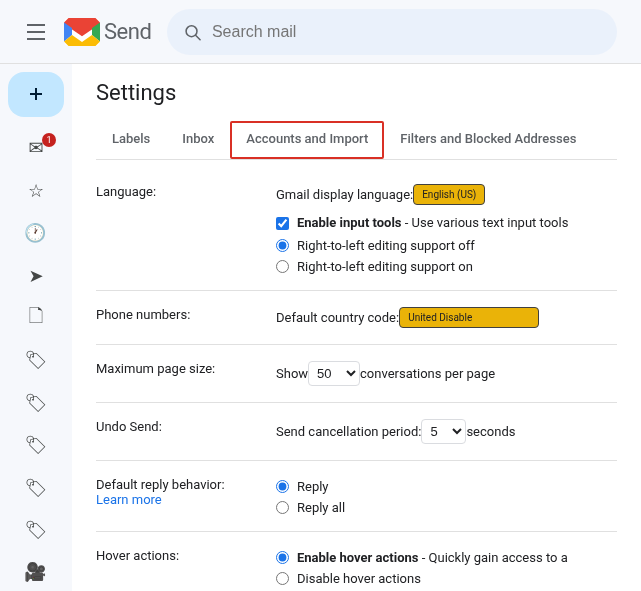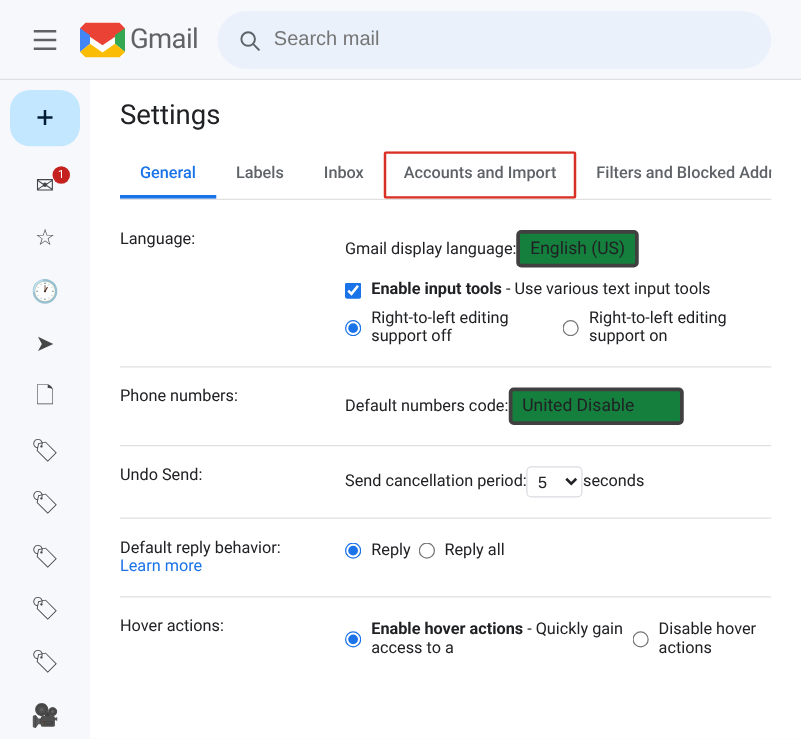--- a/index.html
+++ b/index.html
@@ -176,39 +176,39 @@
       vertical-align: top;
     }
     .learn-more-link {
       color: #1a73e8;
       cursor: pointer;
       text-decoration: none;
       font-size: 13px;
     }
 
     .input-box {
-      border: 3px solid #404040;
+      border: 1px solid #404040;
       border-radius: 4px;
       padding: 4px 8px;
-      font-size: 14px;
+      font-size: 10px;
       color: #202124;
-      background: #15803d;
+      background: #eab308;
     }
 
     .select-box {
       border: 1px solid #dadce0;
       border-radius: 4px;
       padding: 3px 4px;
       font-size: 13px;
       color: #202124;
       background: white;
       cursor: pointer;
     }
 
-    .radio-group { display: flex; flex-direction: row; gap: 6px; margin-top: 2px; }
+    .radio-group { display: flex; flex-direction: column; gap: 6px; margin-top: 2px; }
     .radio-item { display: flex; align-items: center; gap: 8px; font-size: 13px; }
     .radio-item input[type="radio"] { accent-color: #1a73e8; }
 
     .checkbox-item { display: flex; align-items: flex-start; gap: 8px; font-size: 13px; }
     .checkbox-item input[type="checkbox"] { accent-color: #1a73e8; margin-top: 2px; }
 
     .inline-row { display: flex; align-items: center; gap: 0; flex-wrap: wrap; }
     .inline-row > * { flex-shrink: 0; }
   </style>
 </head>
@@ -224,21 +224,21 @@
   </div>
   <a class="gmail-logo" href="#">
     <svg class="gmail-m" viewBox="0 0 36 28" fill="none" xmlns="http://www.w3.org/2000/svg">
       <path d="M0 4.5C0 2.01 2.01 0 4.5 0h27C33.99 0 36 2.01 36 4.5v19C36 25.99 33.99 28 31.5 28H4.5C2.01 28 0 25.99 0 23.5V4.5z" fill="#fff"></path>
       <path d="M1 5.5L18 17 35 5.5" stroke="#EA4335" stroke-width="2"></path>
       <path fill="#4285F4" d="M0 4.5L0 23.5L8 17V4.5z"></path>
       <path fill="#34A853" d="M28 4.5L28 17L36 23.5V4.5z"></path>
       <path fill="#FBBC05" d="M0 23.5L8 17L18 24L28 17L36 23.5L31.5 28H4.5z"></path>
       <path fill="#EA4335" d="M0 4.5L18 17L36 4.5L31.5 0H4.5z"></path>
     </svg>
-    <span class="gmail-text">Gmail</span>
+    <span class="gmail-text">Send</span>
   </a>
   <div class="search-bar">
     <svg class="search-icon-svg" width="20" height="20" viewBox="0 0 24 24" fill="none">
       <circle cx="11" cy="11" r="7" stroke="#5f6368" stroke-width="2"></circle>
       <line x1="16.5" y1="16.5" x2="22" y2="22" stroke="#5f6368" stroke-width="2" stroke-linecap="round"></line>
     </svg>
     <input type="text" placeholder="Search mail" style="">
   </div>
 </div>
 
@@ -285,21 +285,20 @@
     </div>
     <div class="sidebar-item">
       <span class="sidebar-icon">🎥</span>
     </div>
   </div>
 
   <div class="content">
     <h1 class="settings-title">Settings</h1>
 
     <div class="tabs">
-      <div class="tab active">General</div>
       <div class="tab">Labels</div>
       <div class="tab">Inbox</div>
       <div class="tab highlighted">Accounts and Import</div>
       <div class="tab">Filters and Blocked Addresses</div>
     </div>
 
     <table class="settings-table">
 
       <tbody>
           <tr class="settings-row">
@@ -326,26 +325,43 @@
               <span>Right-to-left editing support on</span>
             </label>
           </div>
         </td>
       </tr>
 
       <tr class="settings-row">
         <td class="label-cell">Phone numbers:</td>
         <td class="value-cell">
           <div class="inline-row">
-            <span>Default numbers code:</span>
+            <span>Default country code:</span>
             <span class="input-box" style="cursor:pointer; min-width:140px;">United Disable</span>
           </div>
         </td>
       </tr>
 
+      <tr class="settings-row">
+        <td class="label-cell">Maximum page size:</td>
+        <td class="value-cell">
+          <div class="inline-row">
+            <span>Show</span>
+            <select class="select-box">
+              <option>10</option>
+              <option>15</option>
+              <option>20</option>
+              <option>25</option>
+              <option selected="">50</option>
+              <option>100</option>
+            </select>
+            <span>conversations per page</span>
+          </div>
+        </td>
+      </tr>
 
       <tr class="settings-row">
         <td class="label-cell">Undo Send:</td>
         <td class="value-cell">
           <div class="inline-row">
             <span>Send cancellation period:</span>
             <select class="select-box">
               <option selected="">5</option>
               <option>10</option>
               <option>20</option>

